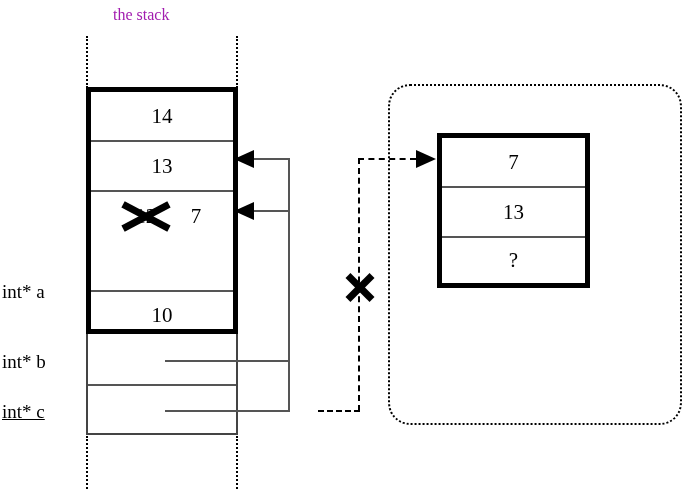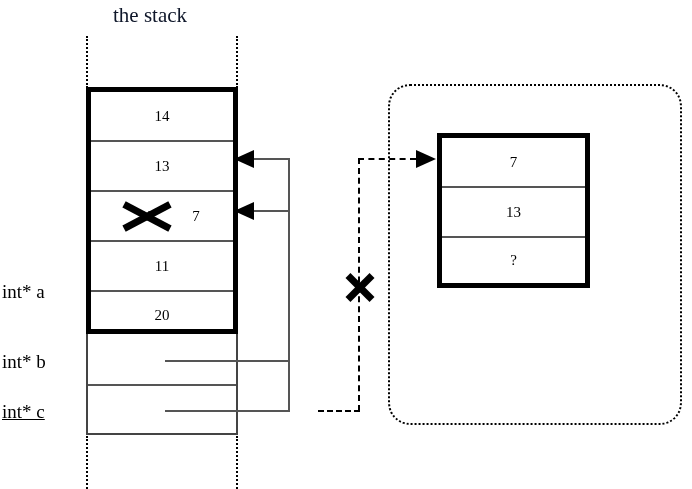--- a/index.html
+++ b/index.html
@@ -15,24 +15,24 @@
     position: relative;
     width: 692px;
     height: 489px;
     background: #ffffff;
     overflow: hidden;
   }
 
   
   .section-title {
     position: absolute;
-    font-size: 21px;
+    font-size: 16px;
     line-height: 26px;
     white-space: nowrap;
-    color: #0f172a;
+    color: #a21caf;
   }
   #title-stack { left: 113px; top: 2px; }
   #title-heap  { left: 464px; top: 2px; }
 
   
   .stack-guide {
     position: absolute;
     width: 0;
     border-left: 2px dotted #000;
   }
@@ -66,21 +66,21 @@
   }
 
   .cell {
     position: absolute;
     left: 0;
     width: 100%;
     box-sizing: border-box;
     display: flex;
     align-items: center;
     justify-content: center;
-    font-size: 15px;
+    font-size: 21px;
     background: transparent;
   }
   .cell .val { position: relative; }
 
   
   #stack-frame .cell + .cell { border-top: 2px solid #555; }
   #stack-frame-free .cell + .cell { border-top: 2px solid #555; }
 
   
   .strike-box {
@@ -222,25 +222,22 @@
       <span class="val">13</span>
     </div>
     <div class="cell" style="top:98px;  height:50px;">
       <span class="strike-box">
         <span class="val">12</span>
         <span class="bar b1"></span>
         <span class="bar b2"></span>
       </span>
       <span class="val" style="margin-left:22px;">7</span>
     </div>
-    <div class="cell" style="top:148px; height:50px;">
-      <span class="val">11</span>
-    </div>
     <div class="cell" style="top:198px; height:49px;">
-      <span class="val">20</span>
+      <span class="val">10</span>
     </div>
   </div>
 
   <div id="stack-frame-free">
     <div class="cell" style="top:0px;  height:50px;">
       <span class="val"></span>
     </div>
     <div class="cell" style="top:50px; height:49px;">
       <span class="val"></span>
     </div>

